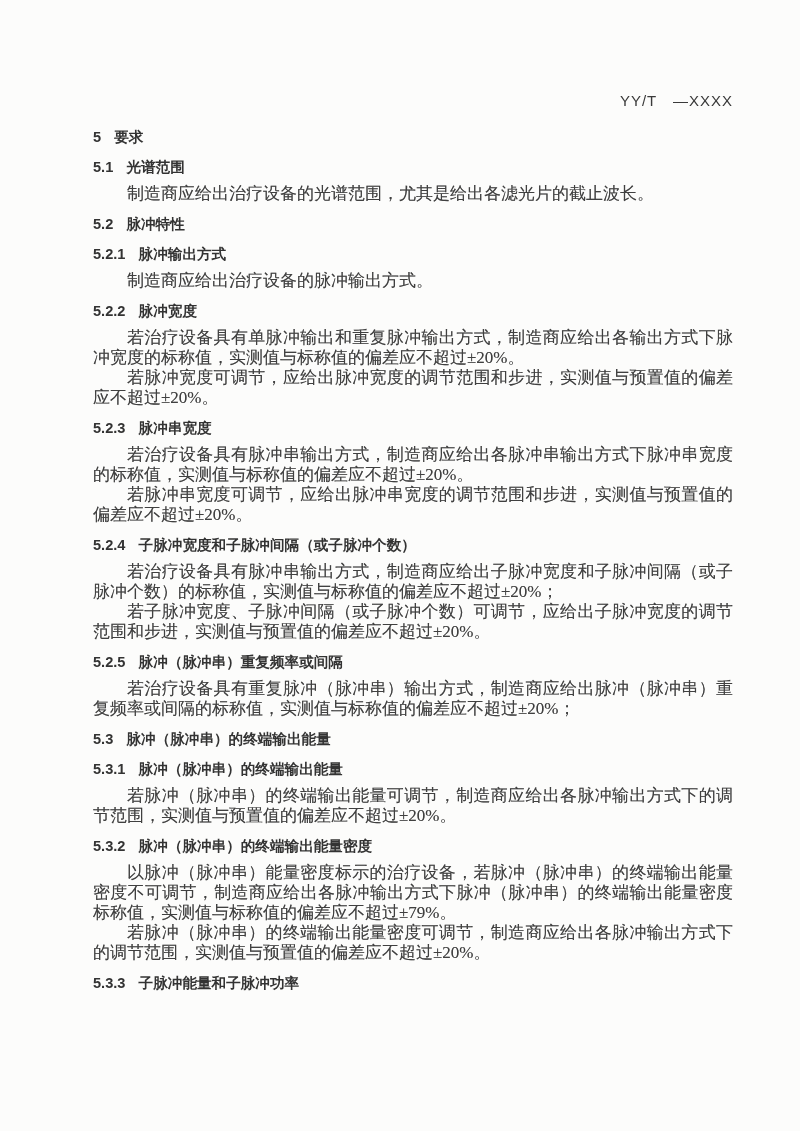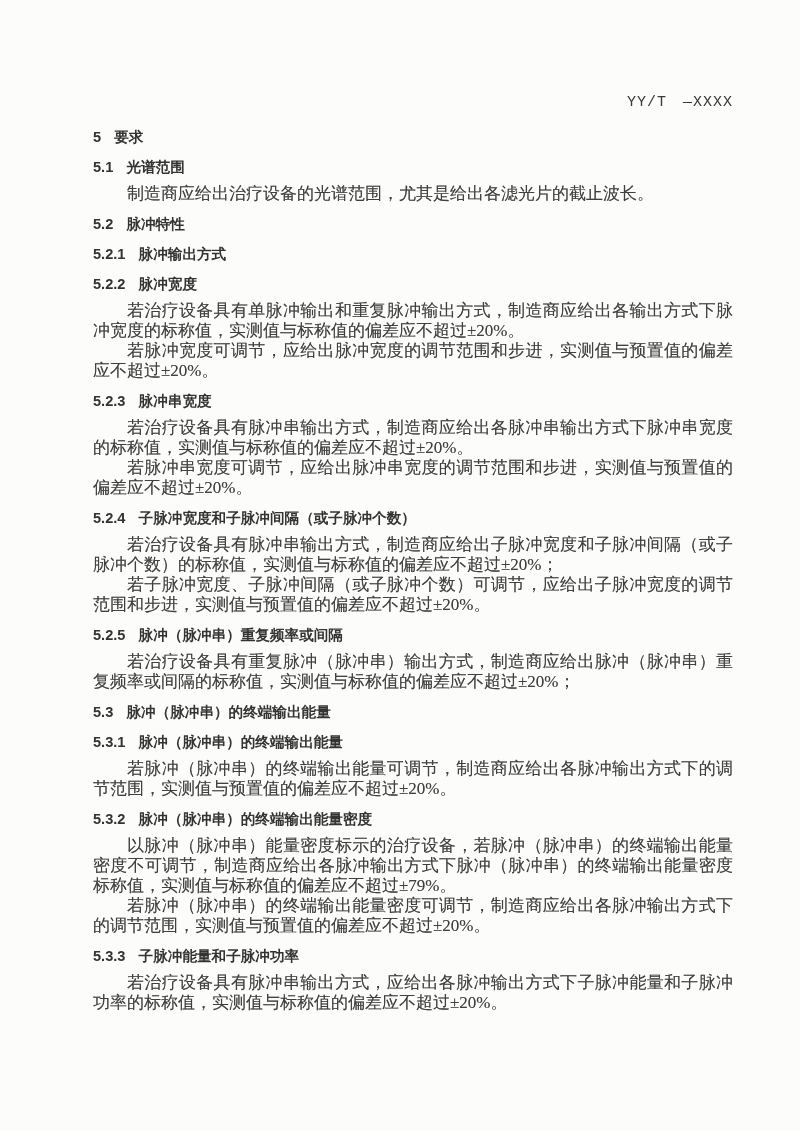--- a/index.html
+++ b/index.html
@@ -12,21 +12,21 @@
     overflow: hidden;
   }
   .page {
     position: relative;
     width: 800px;
     height: 1131px;
   }
   .header {
     margin: 92px 67px 0 93px;
     text-align: right;
-    font-family: Liberation Mono, monospace;
+    font-family: Liberation Sans, sans-serif;
     font-size: 15px;
     letter-spacing: 1px;
     color: #3a3a3a;
   }
   .content {
     margin: 16px 67px 0 93px;
     width: 640px;
   }
   .hd {
     font-family: "Liberation Sans", "DejaVu Sans", sans-serif;
@@ -62,37 +62,37 @@
   <div class="header">
     <span>YY/T　—XXXX</span>
   </div>
 
   <div class="content" id="content">
       <div class="hd h1"><span class="num">5</span><span>要求</span></div>
       <div class="hd h2"><span class="num">5.1</span><span>光谱范围</span></div>
       <p>制造商应给出治疗设备的光谱范围，尤其是给出各滤光片的截止波长。</p>
       <div class="hd h2"><span class="num">5.2</span><span>脉冲特性</span></div>
       <div class="hd h3"><span class="num">5.2.1</span><span>脉冲输出方式</span></div>
+      <p>制造商应给出治疗设备的脉冲输出方式。</p>
       <div class="hd h3"><span class="num">5.2.2</span><span>脉冲宽度</span></div>
       <p>若治疗设备具有单脉冲输出和重复脉冲输出方式，制造商应给出各输出方式下脉冲宽度的标称值，实测值与标称值的偏差应不超过±20%。</p>
       <p>若脉冲宽度可调节，应给出脉冲宽度的调节范围和步进，实测值与预置值的偏差应不超过±20%。</p>
       <div class="hd h3"><span class="num">5.2.3</span><span>脉冲串宽度</span></div>
       <p>若治疗设备具有脉冲串输出方式，制造商应给出各脉冲串输出方式下脉冲串宽度的标称值，实测值与标称值的偏差应不超过±20%。</p>
       <p>若脉冲串宽度可调节，应给出脉冲串宽度的调节范围和步进，实测值与预置值的偏差应不超过±20%。</p>
       <div class="hd h3"><span class="num">5.2.4</span><span>子脉冲宽度和子脉冲间隔（或子脉冲个数）</span></div>
       <p>若治疗设备具有脉冲串输出方式，制造商应给出子脉冲宽度和子脉冲间隔（或子脉冲个数）的标称值，实测值与标称值的偏差应不超过±20%；</p>
       <p>若子脉冲宽度、子脉冲间隔（或子脉冲个数）可调节，应给出子脉冲宽度的调节范围和步进，实测值与预置值的偏差应不超过±20%。</p>
       <div class="hd h3"><span class="num">5.2.5</span><span>脉冲（脉冲串）重复频率或间隔</span></div>
       <p>若治疗设备具有重复脉冲（脉冲串）输出方式，制造商应给出脉冲（脉冲串）重复频率或间隔的标称值，实测值与标称值的偏差应不超过±20%；</p>
       <div class="hd h2"><span class="num">5.3</span><span>脉冲（脉冲串）的终端输出能量</span></div>
       <div class="hd h3"><span class="num">5.3.1</span><span>脉冲（脉冲串）的终端输出能量</span></div>
       <p>若脉冲（脉冲串）的终端输出能量可调节，制造商应给出各脉冲输出方式下的调节范围，实测值与预置值的偏差应不超过±20%。</p>
       <div class="hd h3"><span class="num">5.3.2</span><span>脉冲（脉冲串）的终端输出能量密度</span></div>
       <p>以脉冲（脉冲串）能量密度标示的治疗设备，若脉冲（脉冲串）的终端输出能量密度不可调节，制造商应给出各脉冲输出方式下脉冲（脉冲串）的终端输出能量密度标称值，实测值与标称值的偏差应不超过±79%。</p>
       <p>若脉冲（脉冲串）的终端输出能量密度可调节，制造商应给出各脉冲输出方式下的调节范围，实测值与预置值的偏差应不超过±20%。</p>
       <div class="hd h3"><span class="num">5.3.3</span><span>子脉冲能量和子脉冲功率</span></div>
-      <p>若治疗设备具有脉冲串输出方式，应给出各脉冲输出方式下子脉冲能量和子脉冲功率的标称值，实测值与标称值的偏差应不超过±20%。</p>
     </div>
 
   <div class="footer">
     <span>2</span>
   </div>
 </div>
 
 </body></html>

